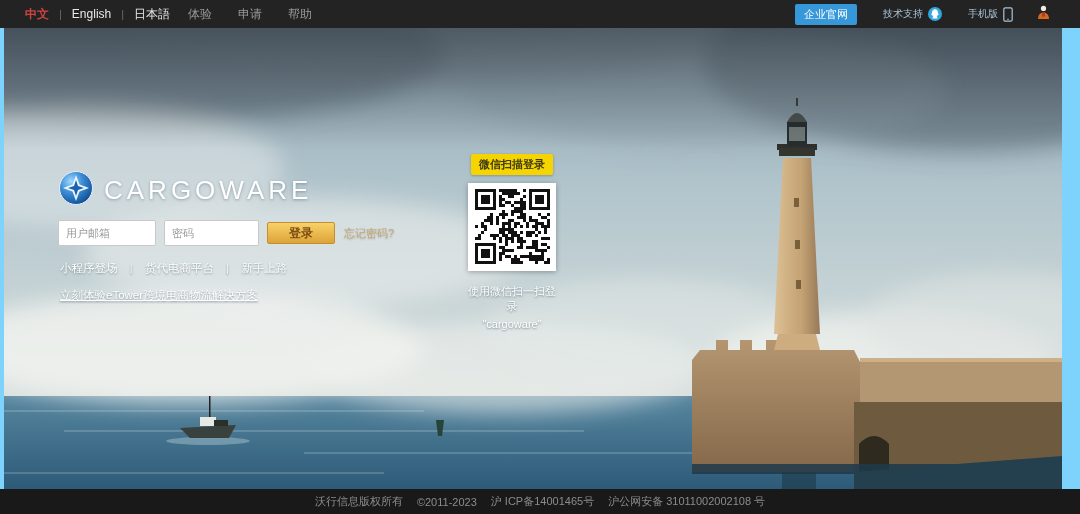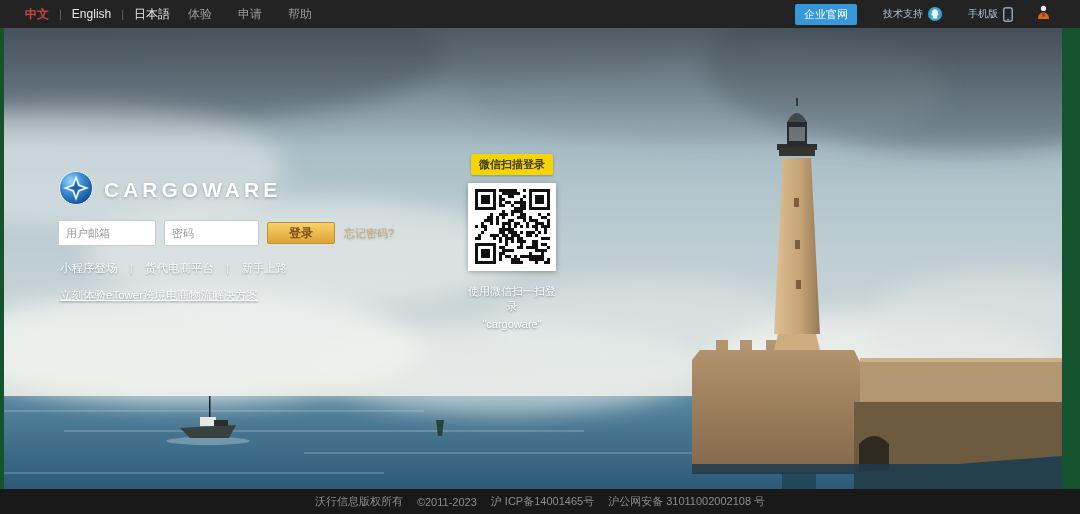--- a/index.html
+++ b/index.html
@@ -1,18 +1,18 @@
 <!DOCTYPE html>
 <html><head>
 <meta charset="utf-8">
 <style>
   * { box-sizing: border-box; }
   html,body { margin:0; padding:0; background:#000; }
   body { font-family:"Liberation Sans","DejaVu Sans",sans-serif; }
-  .page { position:relative; width:1080px; height:514px; background:#14532d; overflow:hidden; }
+  .page { position:relative; width:1080px; height:514px; background:#7dd3fc; overflow:hidden; }
 
   
   .topbar { position:absolute; top:0; left:0; right:0; height:28px; background:#232323;
             display:flex; justify-content:space-between; align-items:center; z-index:6; }
   .nav-left { display:flex; align-items:center; padding-left:25px; }
   .lang { font-size:12px; color:#e8e8e8; cursor:pointer; }
   .lang.active { color:#cc4444; font-weight:bold; }
   .sep { color:#6a6a6a; font-size:11px; margin:0 10px; }
   .menu-item { font-size:12px; color:#989898; margin-left:26px; cursor:pointer; }
   .menu-item.first { margin-left:18px; }
@@ -21,21 +21,21 @@
   .nav-link { display:flex; align-items:center; color:#a9c3d6; font-size:10px; margin-left:26px; cursor:pointer; }
   .nav-link .ic { display:inline-flex; margin-left:5px; }
   .user-btn { display:inline-flex; margin-left:24px; cursor:pointer; }
 
   
   .photo { position:absolute; left:4px; right:18px; top:28px; bottom:25px; overflow:hidden; background:#9db6c4; }
   .scene { position:absolute; inset:0; width:100%; height:100%; display:block; }
 
   
   .logo { position:absolute; left:54px; top:142px; display:flex; align-items:center; }
-  .logo-text { color:#fff; font-size:21px; font-weight:700; letter-spacing:4px; margin-left:10px;
+  .logo-text { color:#fff; font-size:26px; font-weight:400; letter-spacing:4px; margin-left:10px;
                text-shadow:0 1px 3px rgba(30,50,70,.35); }
 
   
   .login-row { position:absolute; left:54px; top:192px; display:flex; align-items:center; }
   .field { width:98px; height:22px; border:1px solid #c9c9c9; border-radius:2px; padding:12px 7px;
            font-size:11px; color:#333; margin-right:8px; outline:none; background:#fff; }
   .field.pwd { width:95px; }
   .field::placeholder { color:#999; }
   .login-btn { width:68px; height:22px; background:linear-gradient(#f7d269,#dda338);
                border:1px solid #c28f2c; border-radius:2px; color:#7c4d12; font-size:12px;

